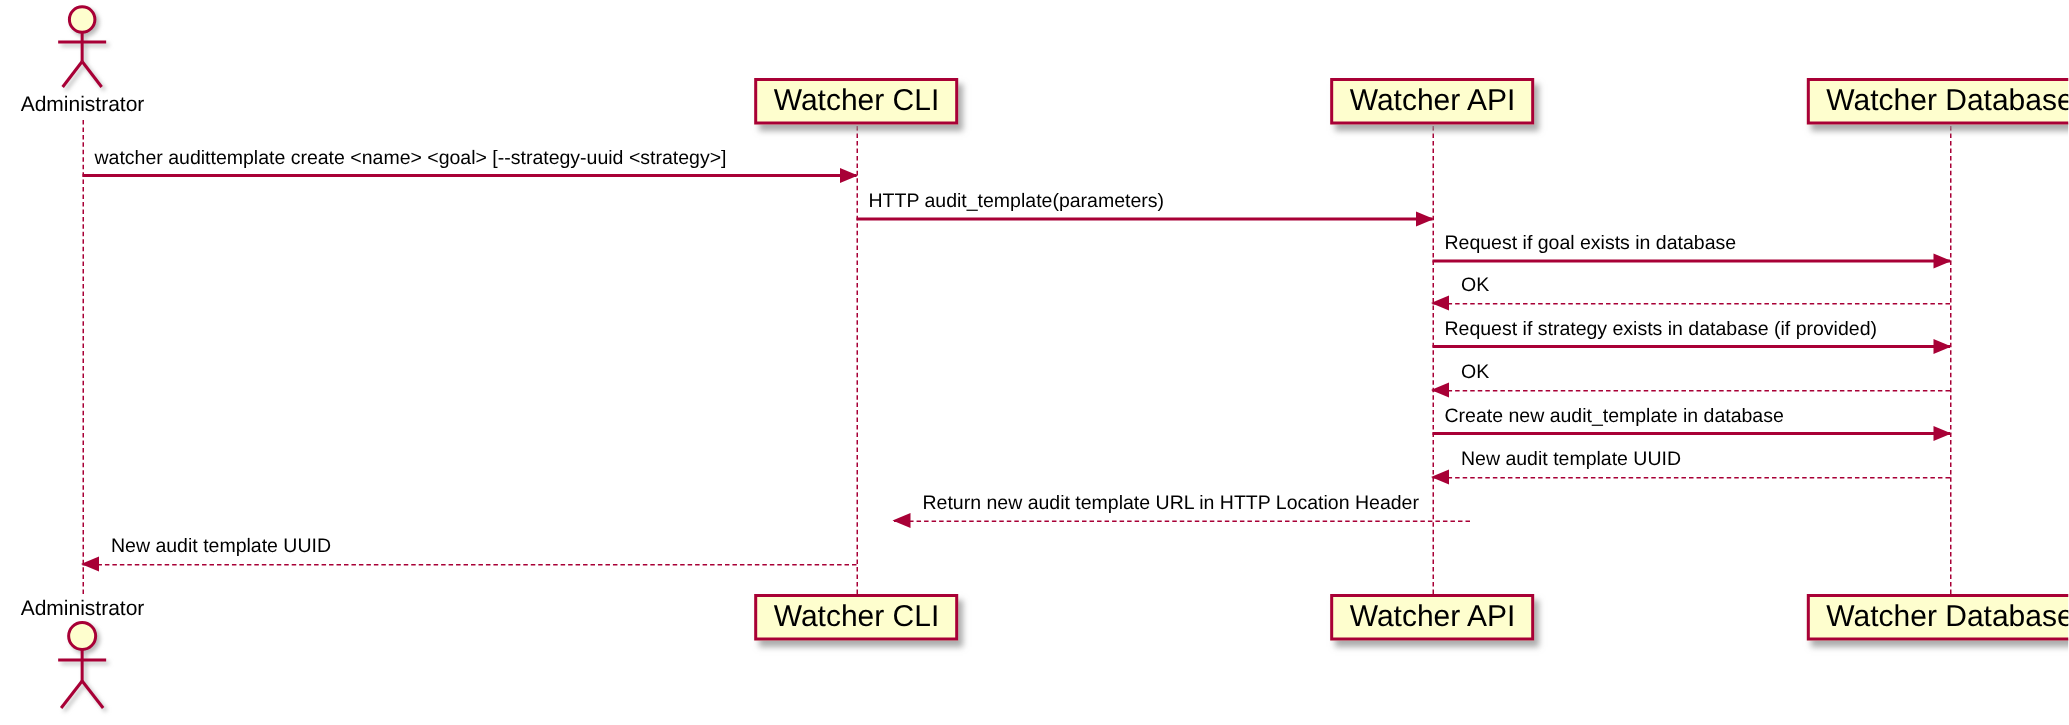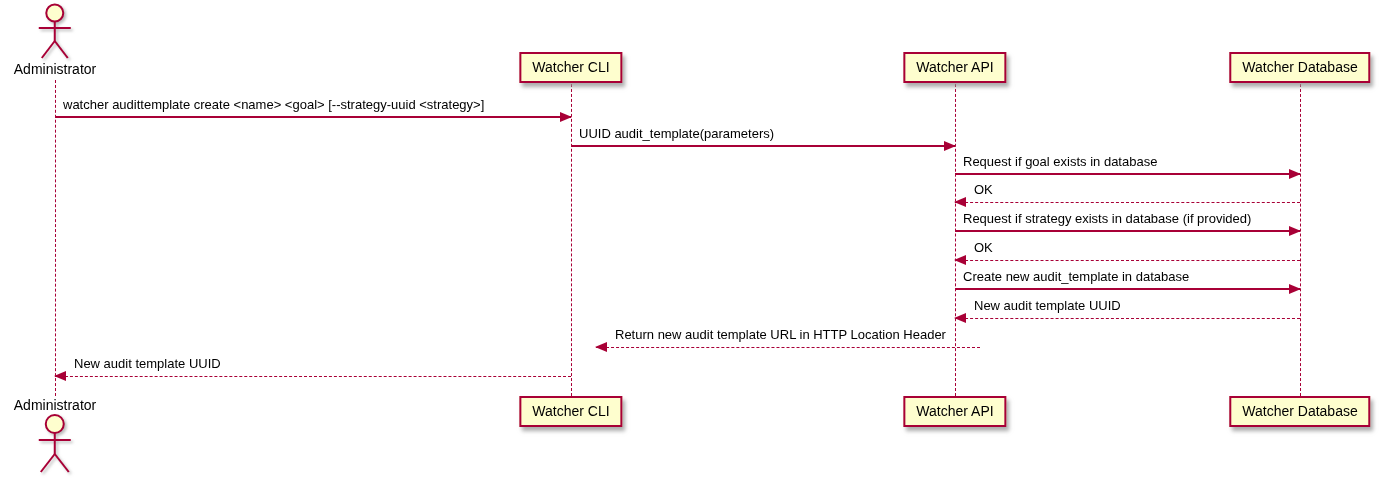--- a/index.html
+++ b/index.html
@@ -23,21 +23,21 @@
     position: absolute;
     width: 0;
     border-left: 1px dashed var(--accent);
   }
   .participant-box {
     position: absolute;
     transform: translateX(-50%);
     background: var(--fill);
     border: 2px solid var(--accent);
     padding: 5px 11px 6px 11px;
-    font-size: 14px;
+    font-size: 20px;
     line-height: 16px;
     white-space: nowrap;
     box-shadow: 3px 4px 4px rgba(145,145,145,0.75);
   }
   .actor {
     position: absolute;
     transform: translateX(-50%);
     display: flex;
     flex-direction: column;
     align-items: center;
@@ -110,21 +110,21 @@
     <span>Watcher Database</span>
   </div>
 
   <div class="message solid" style="left:55px; top:97px; width:516px;">
     <div class="msg-label">watcher audittemplate create &lt;name&gt; &lt;goal&gt; [--strategy-uuid &lt;strategy&gt;]</div>
     <div class="msg-line"></div>
     <div class="arrowhead right"></div>
   </div>
 
   <div class="message solid" style="left:571px; top:126px; width:384px;">
-    <div class="msg-label">UUID audit_template(parameters)</div>
+    <div class="msg-label">HTTP audit_template(parameters)</div>
     <div class="msg-line"></div>
     <div class="arrowhead right"></div>
   </div>
 
   <div class="message solid" style="left:955px; top:154px; width:345px;">
     <div class="msg-label">Request if goal exists in database</div>
     <div class="msg-line"></div>
     <div class="arrowhead right"></div>
   </div>
 

